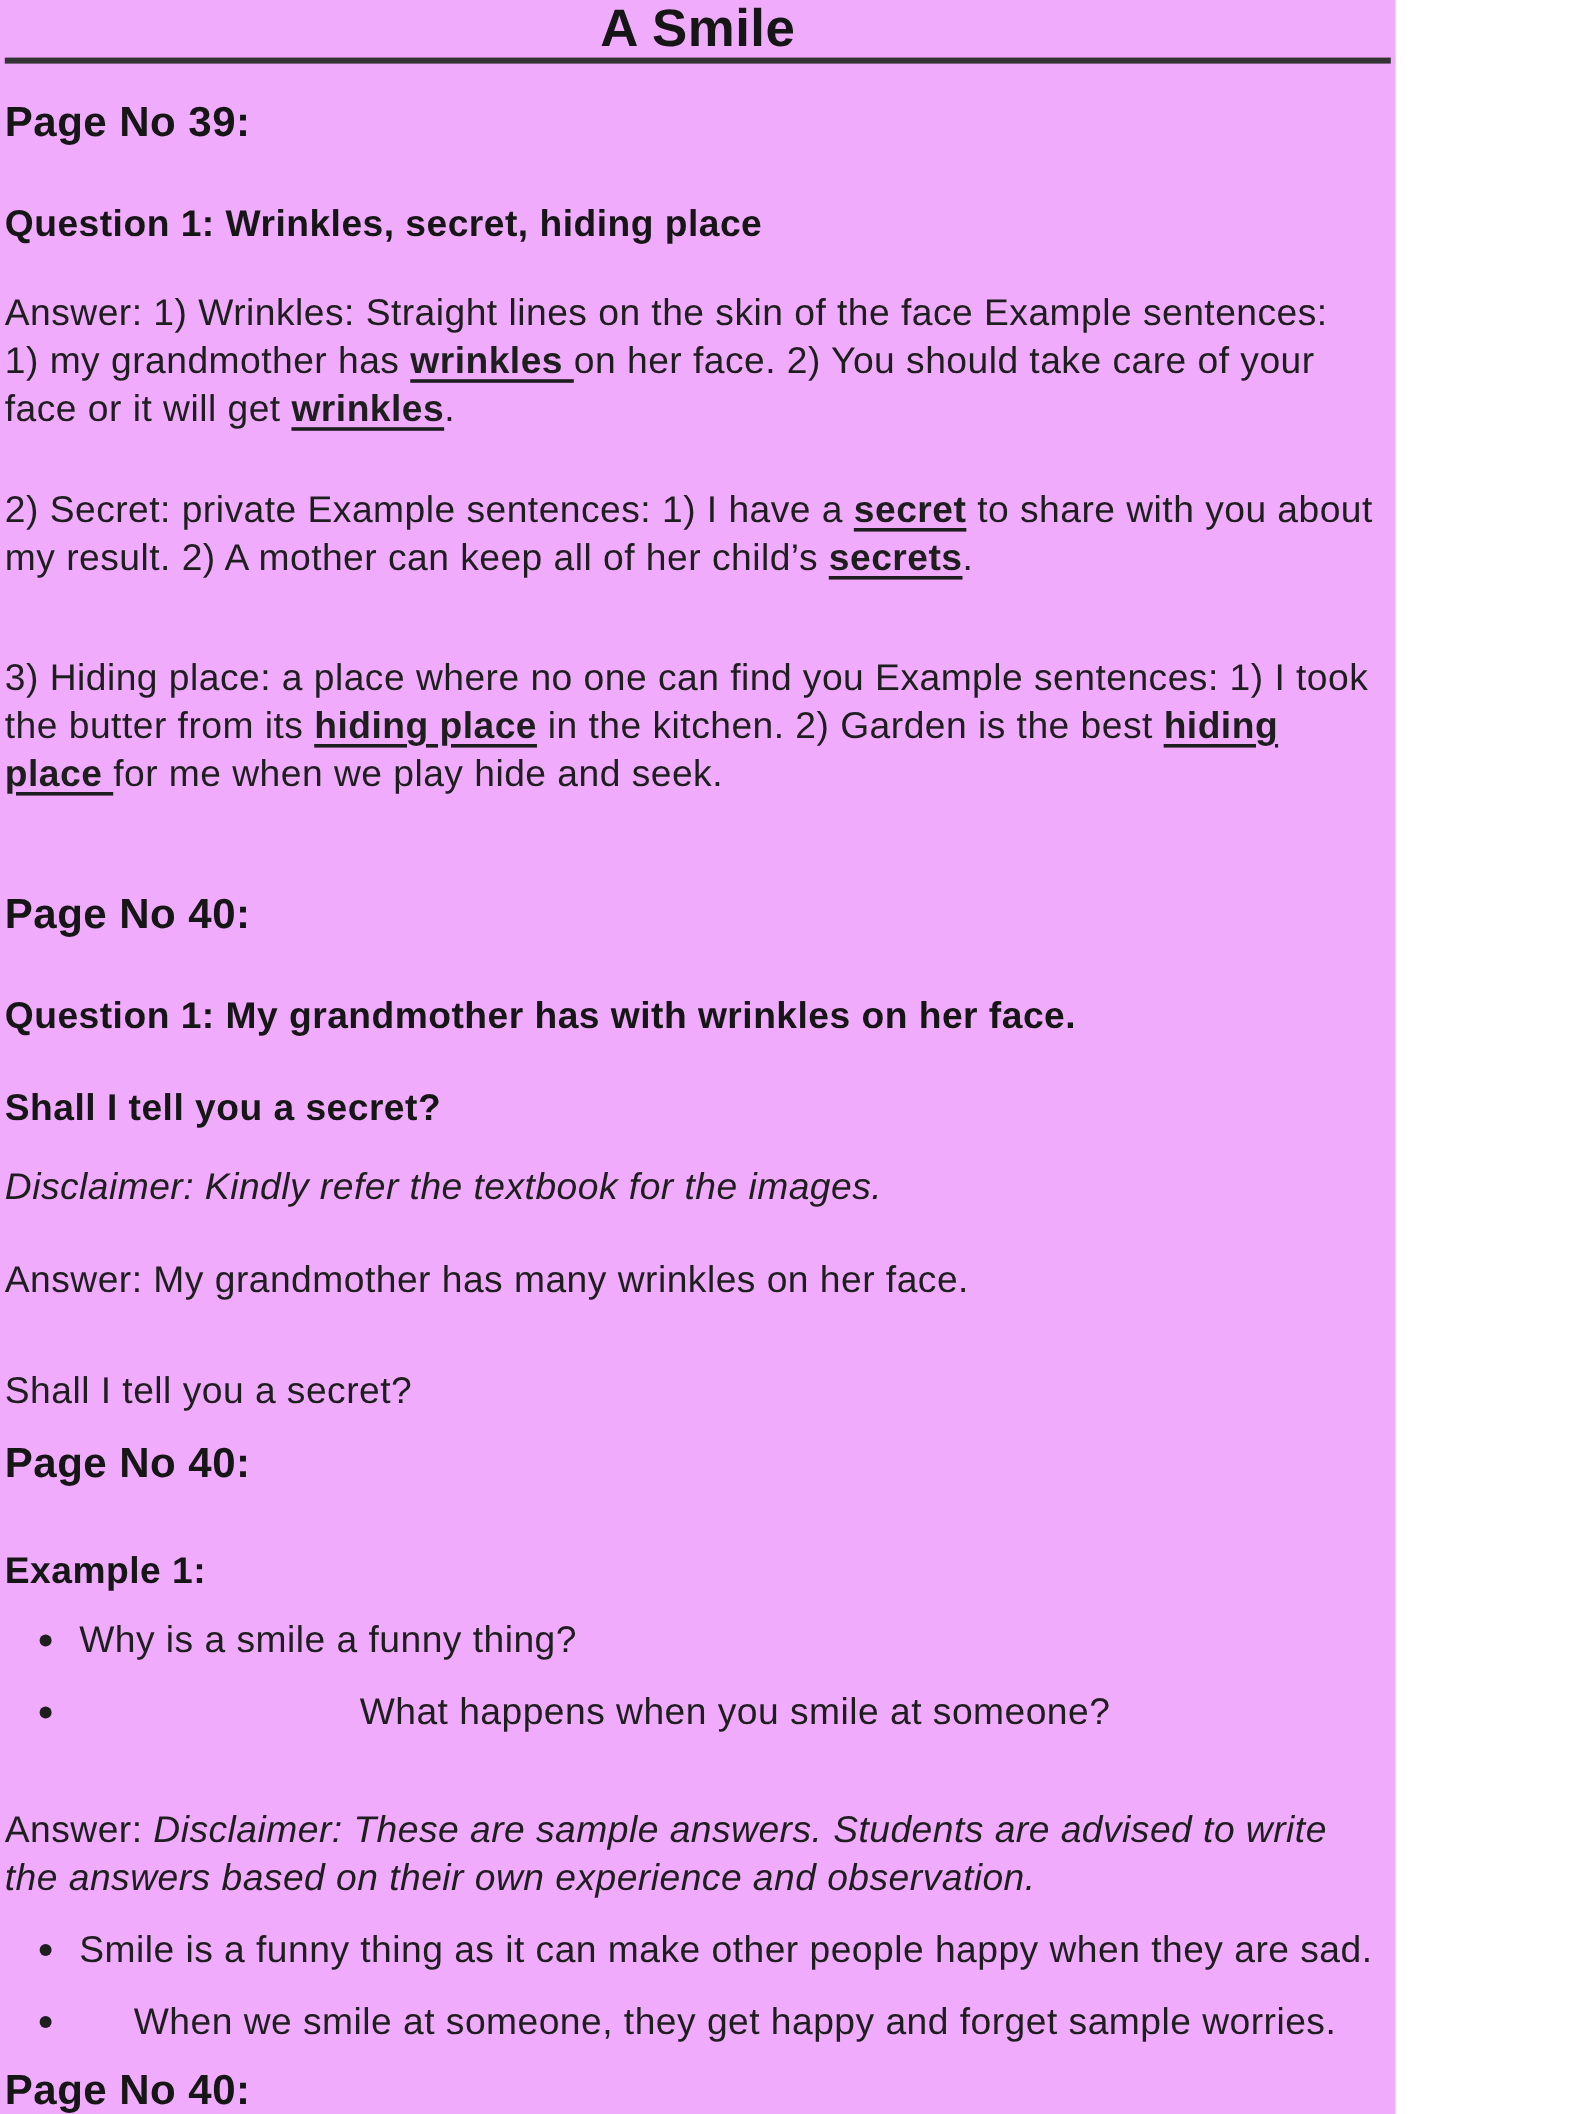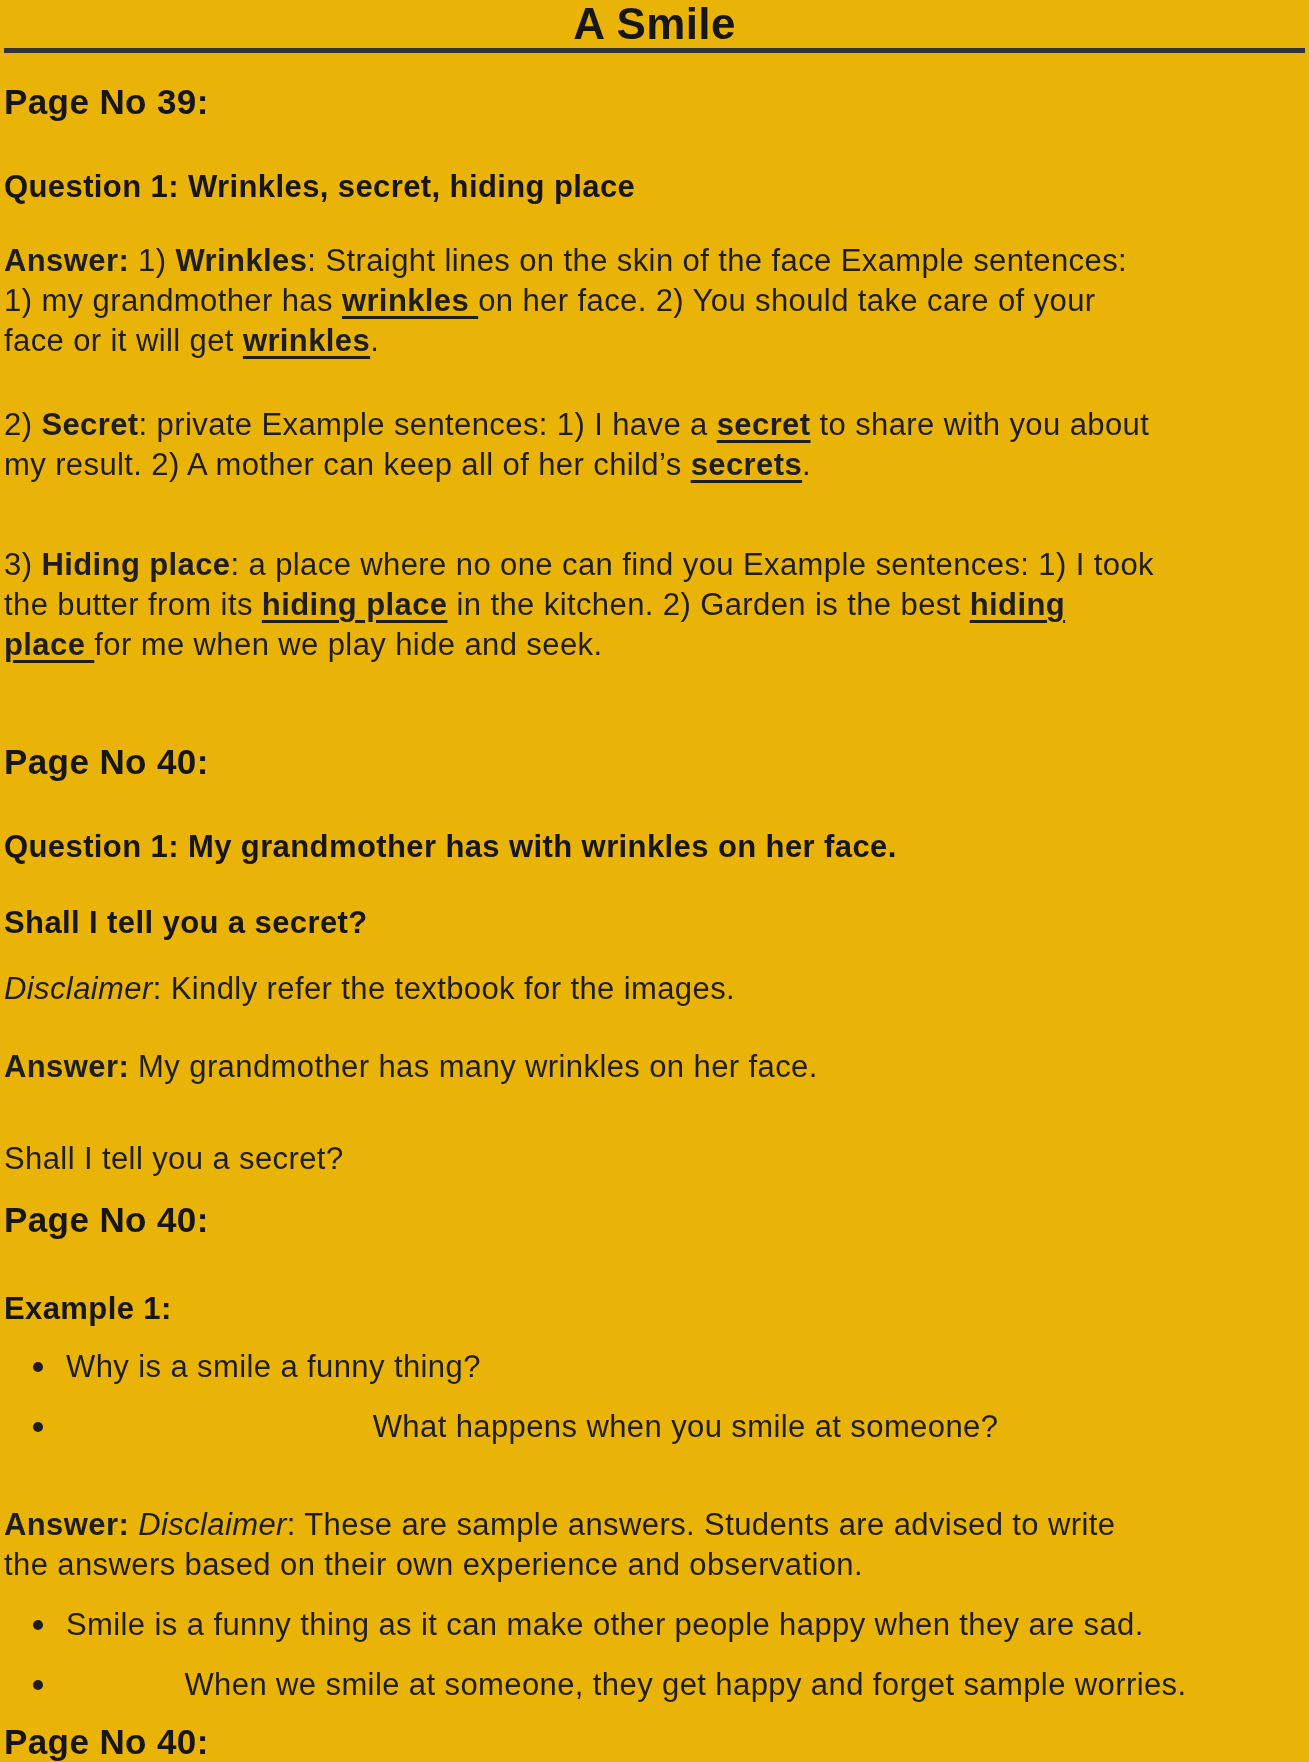--- a/index.html
+++ b/index.html
@@ -1,23 +1,23 @@
 <!DOCTYPE html>
 <html><head>
 <meta charset="utf-8">
 <style>
   html, body { margin: 0; padding: 0; background: #ffffff; }
   .doc {
     position: relative;
-    width: 1309px;
+    width: 1163px;
     height: 1762px;
     box-sizing: border-box;
     padding: 0 4px;
     overflow: hidden;
-    background: #eab308;
+    background: #f0abfc;
     font-family: "Liberation Sans", sans-serif;
     font-size: 31px;
     line-height: 40px;
     letter-spacing: 0.4px;
     color: #1e1e1e;
   }
   .t { margin: 0; white-space: pre-wrap; }
   .title {
     margin: 0;
     font-size: 44px;
@@ -34,22 +34,22 @@
   }
   .ph {
     margin: 0;
     font-size: 35px;
     line-height: 46px;
     font-weight: bold;
     text-align: left;
     color: #161616;
   }
   .qh { font-weight: bold; color: #161616; }
-  .b  { font-weight: bold; }
-  .i  { }
+  .b  { font-weight: normal; }
+  .i  { font-style: italic; }
   .bi { font-weight: normal; font-style: italic; margin-top: 25px; }
   .bu {
     font-weight: bold;
     text-decoration: underline;
     text-decoration-thickness: 3px;
     text-underline-offset: 5px;
   }
   .li {
     position: relative;
     padding-left: 62px;

